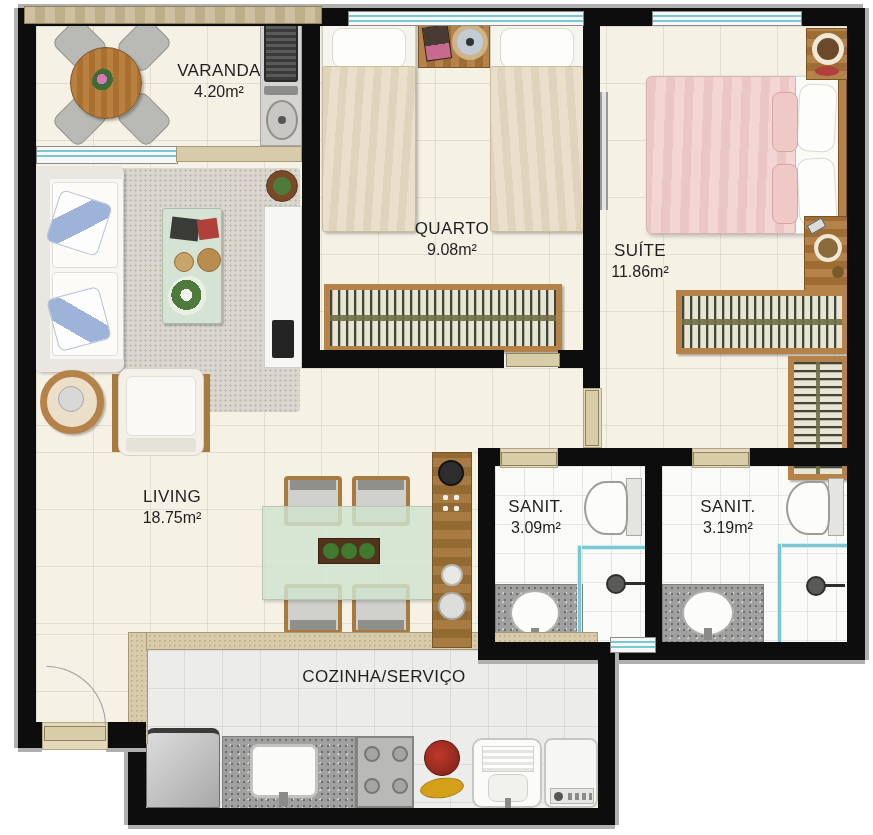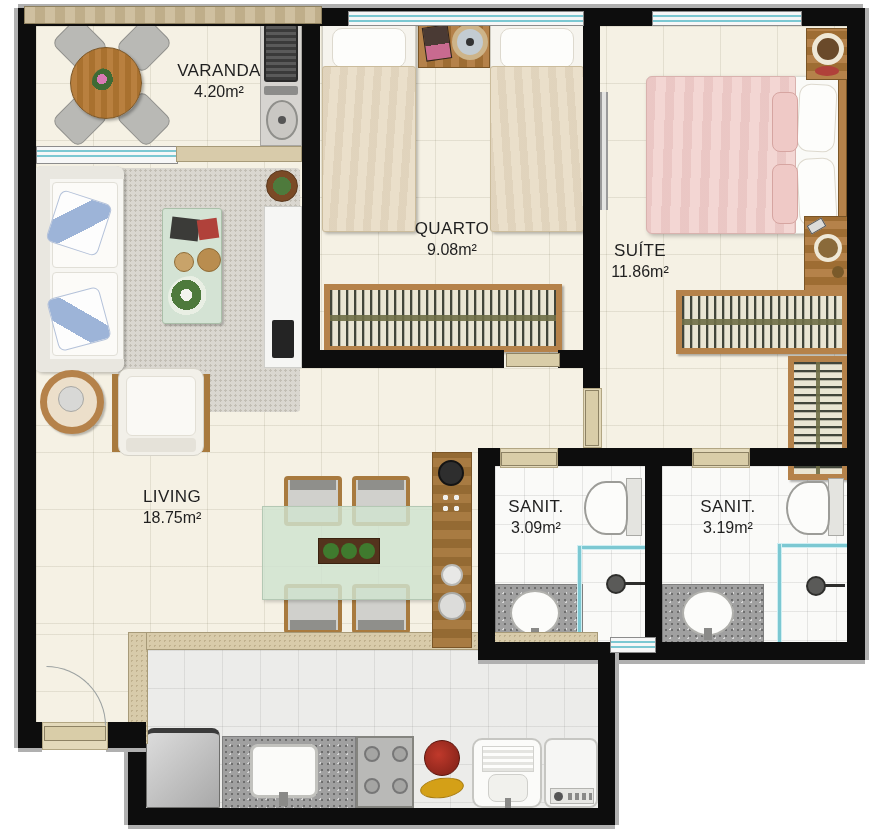--- a/index.html
+++ b/index.html
@@ -266,15 +266,16 @@
   </div>
   <div class="room-label" style="left:496px;top:496px;width:80px;">
     <div class="rname">SANIT.</div>
     <div class="rarea">3.09m²</div>
   </div>
   <div class="room-label" style="left:688px;top:496px;width:80px;">
     <div class="rname">SANIT.</div>
     <div class="rarea">3.19m²</div>
   </div>
   <div class="room-label" style="left:262px;top:666px;width:244px;">
+    <div class="rname">COZINHA/SERVIÇO</div>
   </div>
 
 </div>
 
 </body></html>

